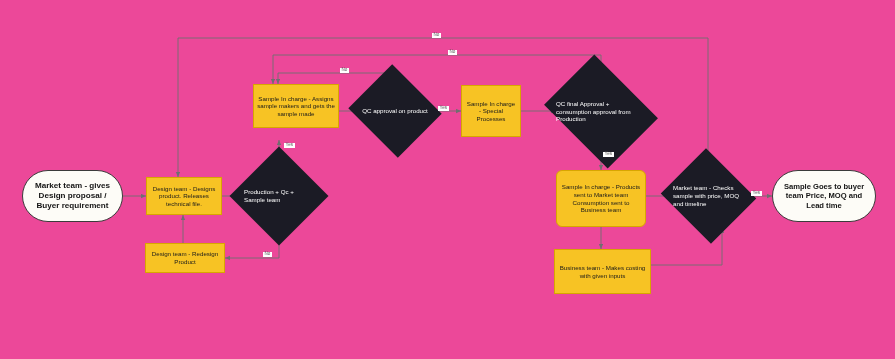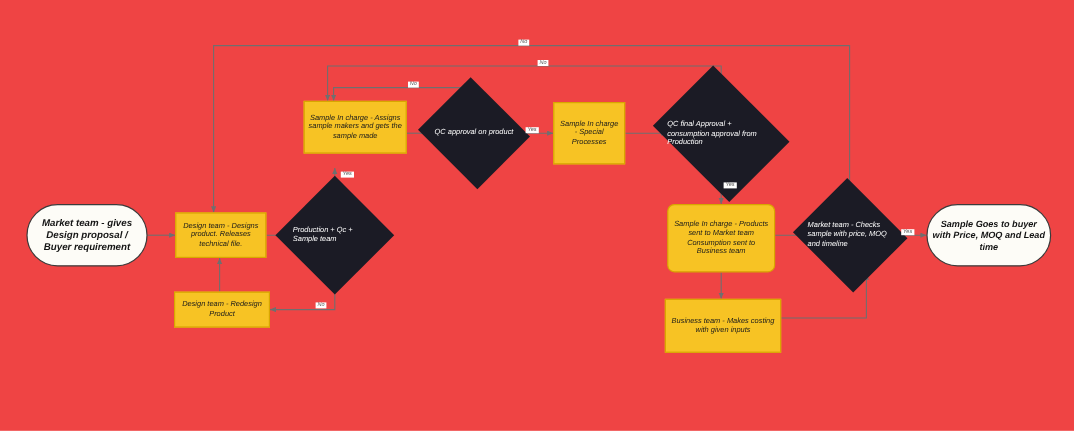--- a/index.html
+++ b/index.html
@@ -1,21 +1,21 @@
 <!DOCTYPE html>
 <html><head>
 <meta charset="utf-8">
 <style>
   html,body{margin:0;padding:0;background:#ffffff;}
   body{
     font-family:"Liberation Sans", sans-serif;
     width:895px;height:359px;
     overflow:hidden;
   }
-  #canvas{position:relative;width:895px;height:359px;background:#ef4444;font-style:italic;}
+  #canvas{position:relative;width:895px;height:359px;background:#ec4899;}
   svg.wires{position:absolute;left:0;top:0;width:895px;height:359px;}
 
   .node{position:absolute;box-sizing:border-box;display:flex;align-items:center;justify-content:center;text-align:center;}
   .node .txt{display:block;width:100%;padding:0 3px;line-height:1.22;}
 
   .terminal{
     background:#fdfcf7;border:1.2px solid #3b3b3b;border-radius:999px;
     color:#141414;font-weight:bold;font-size:8.1px;
   }
   .process{
@@ -126,21 +126,21 @@
   <div class="node process" style="left:554px;top:249px;width:97px;height:45px;">
     <span class="txt">Business team - Makes costing with given inputs</span>
   </div>
 
   <div class="decision-wrap decision" style="left:673px;top:164px;width:71px;height:64px;">
     <span class="dia"></span>
     <span class="txt">Market team - Checks sample with price, MOQ and timeline</span>
   </div>
 
   <div class="node terminal" style="left:772px;top:170px;width:104px;height:52px;font-size:7.6px;">
-    <span class="txt">Sample Goes to buyer with Price, MOQ and Lead time</span>
+    <span class="txt">Sample Goes to buyer team Price, MOQ and Lead time</span>
   </div>
 
   <span class="elabel" style="left:284px;top:143px;">Yes</span>
   <span class="elabel" style="left:263px;top:252px;">No</span>
   <span class="elabel" style="left:340px;top:68px;">No</span>
   <span class="elabel" style="left:438px;top:106px;">Yes</span>
   <span class="elabel" style="left:448px;top:50px;">No</span>
   <span class="elabel" style="left:432px;top:33px;">No</span>
   <span class="elabel" style="left:603px;top:152px;">Yes</span>
   <span class="elabel" style="left:751px;top:191px;">Yes</span>

